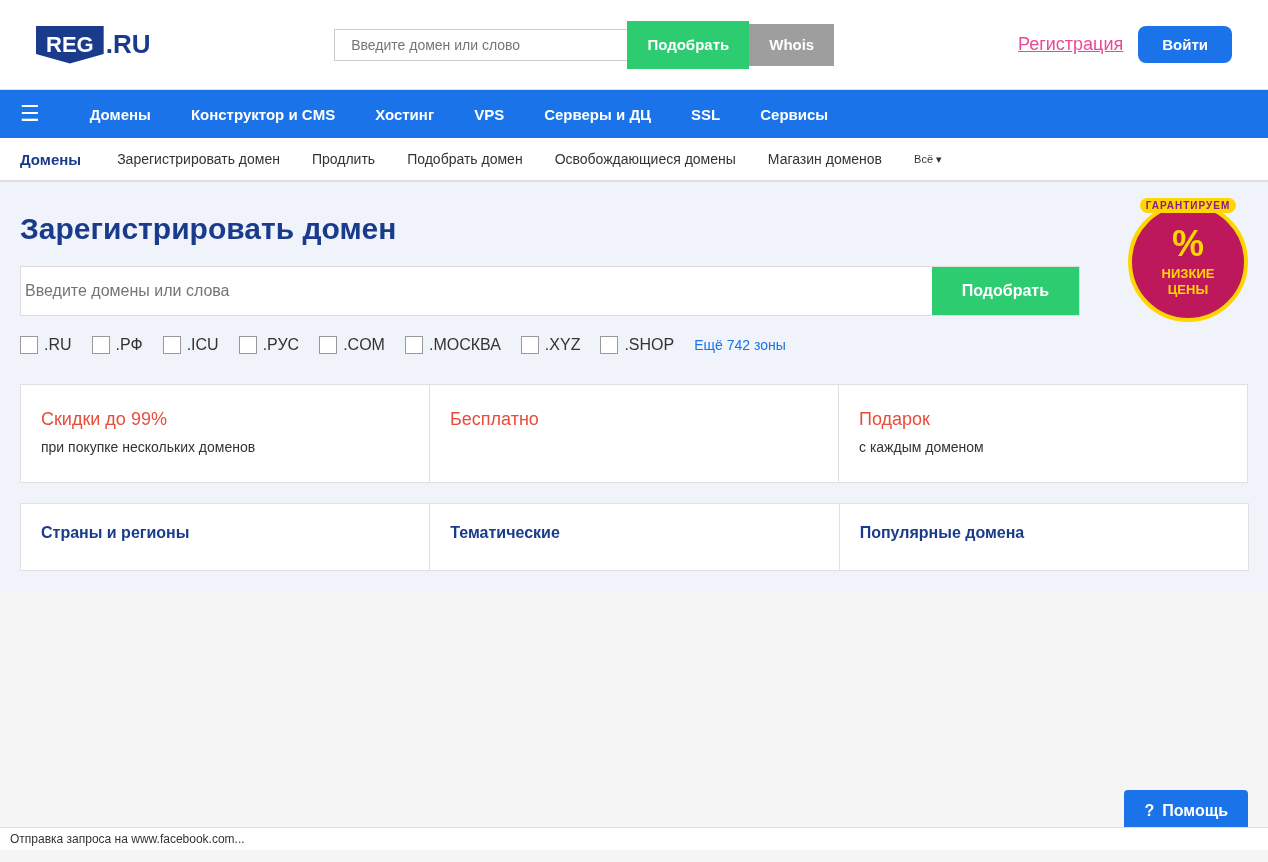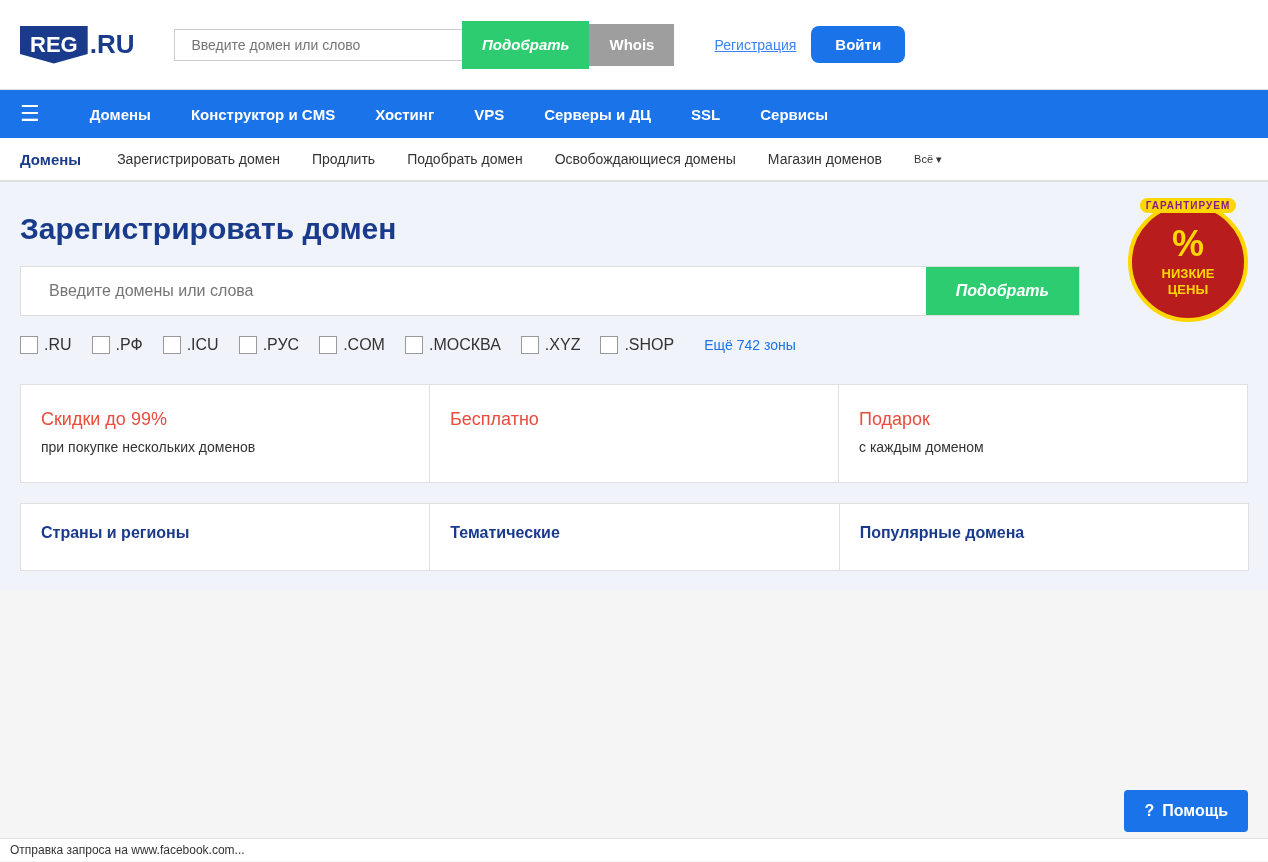--- a/index.html
+++ b/index.html
@@ -1,23 +1,24 @@
 <!DOCTYPE html>
 <html><head>
   <meta charset="utf-8">
   <style>
     * { box-sizing: border-box; margin: 0; padding: 0; }
     body { font-family: Arial, sans-serif; background: #f5f5f5; font-size: 14px; color: #333; }
 
     
     .header {
       background: #fff;
-      padding: 10px 20px;
-      display: flex;
-      align-items: center;
+      padding: 10px 36px;
+      display: flex;
+      align-items: center;
+      justify-content: space-between;
       border-bottom: 1px solid #e0e0e0;
       height: 90px;
     }
     .logo {
       display: flex;
       align-items: center;
       font-size: 28px;
       font-weight: bold;
       color: #1a3b8c;
       text-decoration: none;
@@ -42,42 +43,41 @@
     .btn-green {
       background: #2ecc71;
       color: #fff;
       border: none;
       padding: 10px 20px;
       font-size: 15px;
       font-weight: bold;
       cursor: pointer;
       height: 48px;
       white-space: nowrap;
-      font-style: italic;
     }
     .btn-gray {
       background: #9e9e9e;
       color: #fff;
       border: none;
       padding: 10px 20px;
       font-size: 15px;
       font-weight: bold;
       cursor: pointer;
       height: 42px;
     }
     .header-right {
       display: flex;
       align-items: center;
       gap: 15px;
     }
     .link-register {
-      color: #3b82f6;
+      color: #ec4899;
       text-decoration: underline;
       cursor: pointer;
-      font-size: 14px;
+      font-size: 18px;
     }
     .btn-blue {
       background: #1a73e8;
       color: #fff;
       border: none;
       padding: 10px 24px;
       font-size: 15px;
       font-weight: bold;
       cursor: pointer;
       border-radius: 8px;
@@ -160,21 +160,21 @@
     
     .badge-container {
       position: absolute;
       top: 20px;
       right: 20px;
     }
     .badge {
       width: 120px;
       height: 120px;
       border-radius: 50%;
-      background: #b91c1c;
+      background: #be185d;
       display: flex;
       flex-direction: column;
       align-items: center;
       justify-content: center;
       color: #fff;
       font-size: 11px;
       font-weight: bold;
       text-align: center;
       border: 4px solid #ffd700;
       position: relative;
@@ -209,21 +209,21 @@
     .domain-search {
       display: flex;
       align-items: center;
       background: #fff;
       border: 1px solid #ddd;
       margin-bottom: 20px;
       max-width: 1060px;
     }
     .domain-search input {
       flex: 1;
-      padding: 14px 28px;
+      padding: 14px 4px;
       border: none;
       outline: none;
       font-size: 16px;
       color: #aaa;
     }
     .domain-search .btn-green {
       padding: 14px 30px;
       font-size: 16px;
     }
 
@@ -246,21 +246,20 @@
       width: 18px;
       height: 18px;
       border: 1px solid #999;
       cursor: pointer;
       background: #fff;
     }
     .zone-more {
       color: #1a73e8;
       font-size: 14px;
       cursor: pointer;
-      margin-left: 10px;
     }
 
     
     .features-row {
       display: flex;
       gap: 0;
       background: #fff;
       border: 1px solid #e0e0e0;
       margin-bottom: 20px;
     }
@@ -337,21 +336,21 @@
     }
 
     
     .status-bar {
       background: #fff;
       border-top: 1px solid #e0e0e0;
       padding: 4px 10px;
       font-size: 12px;
       color: #333;
       position: fixed;
-      bottom: 1px;
+      bottom: 12px;
       left: 0;
       right: 0;
       z-index: 50;
     }
   </style>
 </head>
 <body>
 
 <header class="header">
   <div class="logo">

